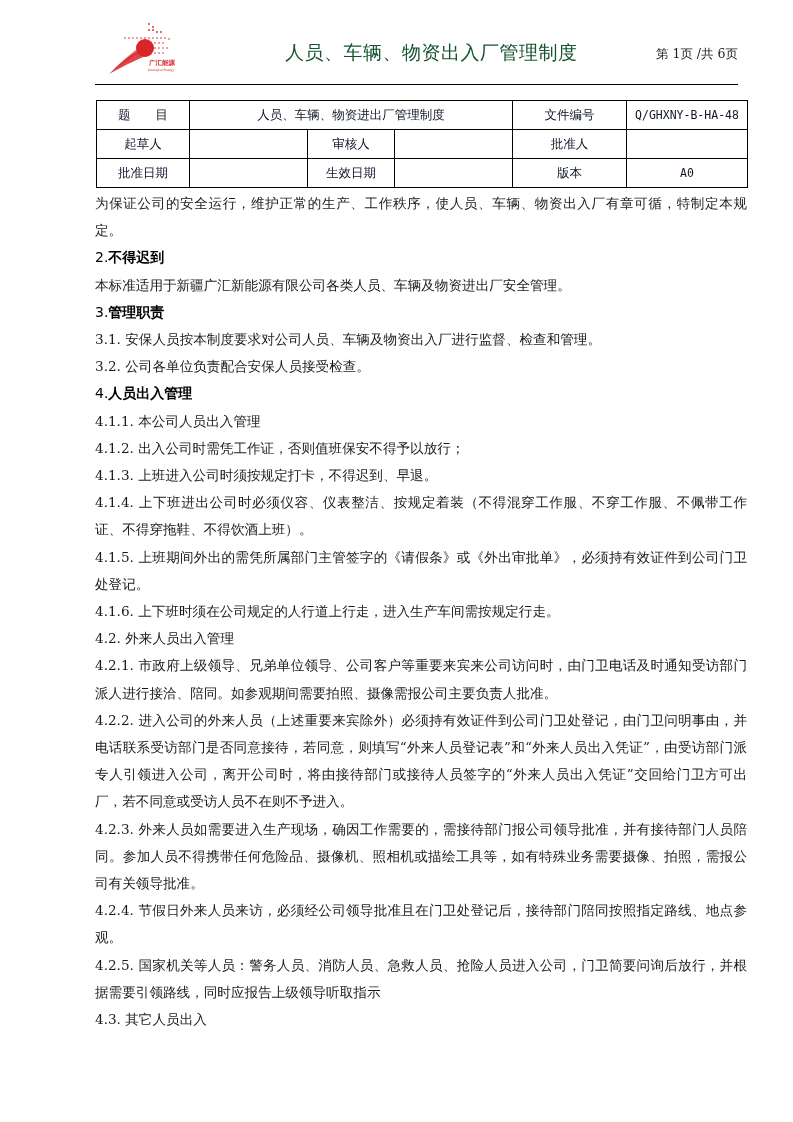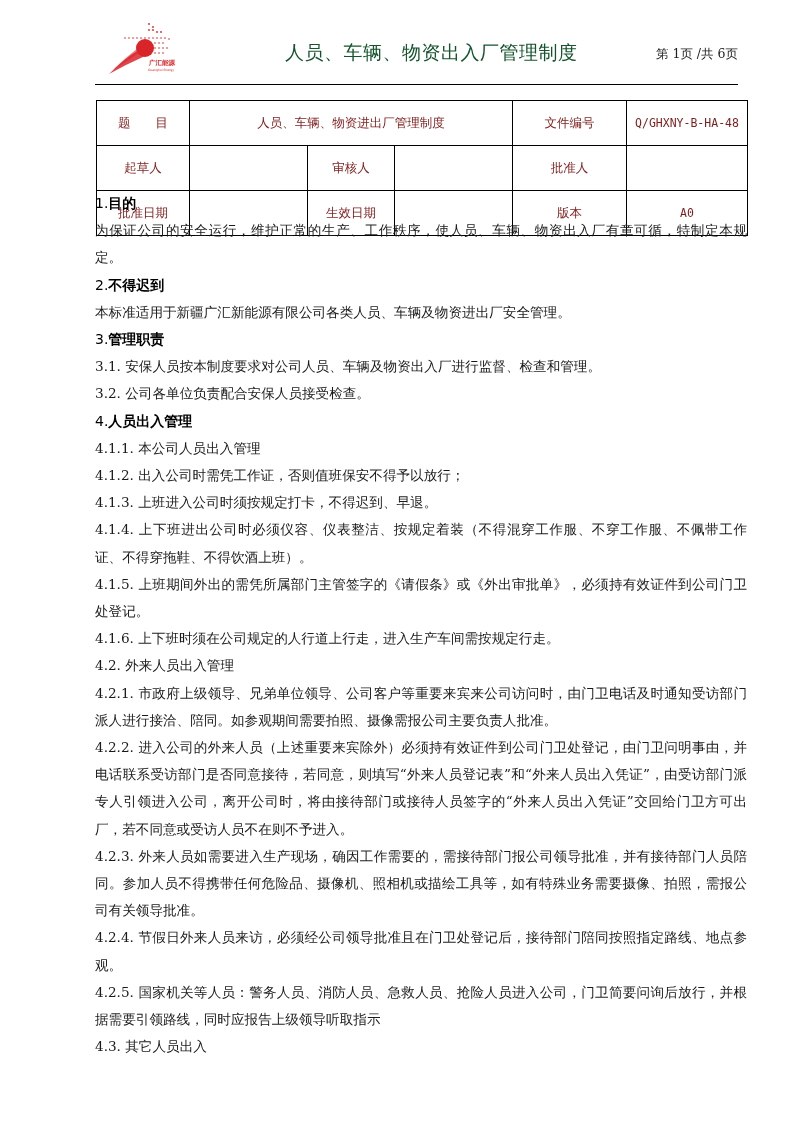--- a/index.html
+++ b/index.html
@@ -4,21 +4,21 @@
 <style>
   html, body { margin: 0; padding: 0; background: #ffffff; }
   body { width: 793px; height: 1122px; position: relative; overflow: hidden; color: #111; font-family: "DejaVu Serif", "Liberation Serif", serif; }
   .header { position: absolute; left: 95px; top: 18px; width: 643px; height: 66px; }
   .logo { position: absolute; left: 10px; top: 0px; width: 72px; height: 60px; }
   .doc-title { position: absolute; left: 180px; top: 22px; font-family: "DejaVu Sans", "Liberation Sans", sans-serif; font-size: 19px; color: #14532d; letter-spacing: 0.5px; white-space: nowrap; margin-left: 10px; }
   .page-info { position: absolute; right: 0px; top: 28px; font-size: 12.5px; color: #222; white-space: nowrap; text-align: right; }
   .header-rule { position: absolute; left: 0; right: 0; top: 66px; border-top: 1.3px solid #000; }
 
   table.meta { position: absolute; left: 96px; top: 100px; width: 651px; border-collapse: collapse; table-layout: fixed; font-size: 12.5px; }
-  table.meta td { border: 1px solid #000; height: 28px; text-align: center; vertical-align: middle; padding: 8px 4px; color: #7f1d1d; white-space: nowrap; overflow: hidden; }
+  table.meta td { border: 1px solid #000; height: 28px; text-align: center; vertical-align: middle; padding: 0 4px; color: #0f172a; white-space: nowrap; overflow: hidden; }
   .mono { font-family: "DejaVu Sans Mono", "Liberation Mono", monospace; font-size: 11.5px; }
 
   .content { position: absolute; left: 95px; top: 190px; width: 652px; font-size: 13.6px; line-height: 27.2px; color: #1a1a1a; }
   .content p { margin: 0; text-align: justify; }
   .h { font-family: "DejaVu Sans", "Liberation Sans", sans-serif; font-weight: bold; font-size: 14px; color: #000; }
   .h .num { font-weight: normal; }
 </style>
 </head>
 <body>
 
@@ -94,21 +94,20 @@
     <td></td>
     <td>生效日期</td>
     <td></td>
     <td>版本</td>
     <td class="mono">A0</td>
   </tr>
 </tbody>
   </table>
 
 <div class="content">
-  <p class="h"><span class="num">1.</span><span>目的</span></p>
   <p>为保证公司的安全运行，维护正常的生产、工作秩序，使人员、车辆、物资出入厂有章可循，特制定本规定。</p>
   <p class="h"><span class="num">2.</span><span>不得迟到</span></p>
   <p>本标准适用于新疆广汇新能源有限公司各类人员、车辆及物资进出厂安全管理。</p>
   <p class="h"><span class="num">3.</span><span>管理职责</span></p>
   <p>3.1.  安保人员按本制度要求对公司人员、车辆及物资出入厂进行监督、检查和管理。</p>
   <p>3.2.  公司各单位负责配合安保人员接受检查。</p>
   <p class="h"><span class="num">4.</span><span>人员出入管理</span></p>
   <p>4.1.1. 本公司人员出入管理</p>
   <p>4.1.2. 出入公司时需凭工作证，否则值班保安不得予以放行；</p>
   <p>4.1.3. 上班进入公司时须按规定打卡，不得迟到、早退。</p>

